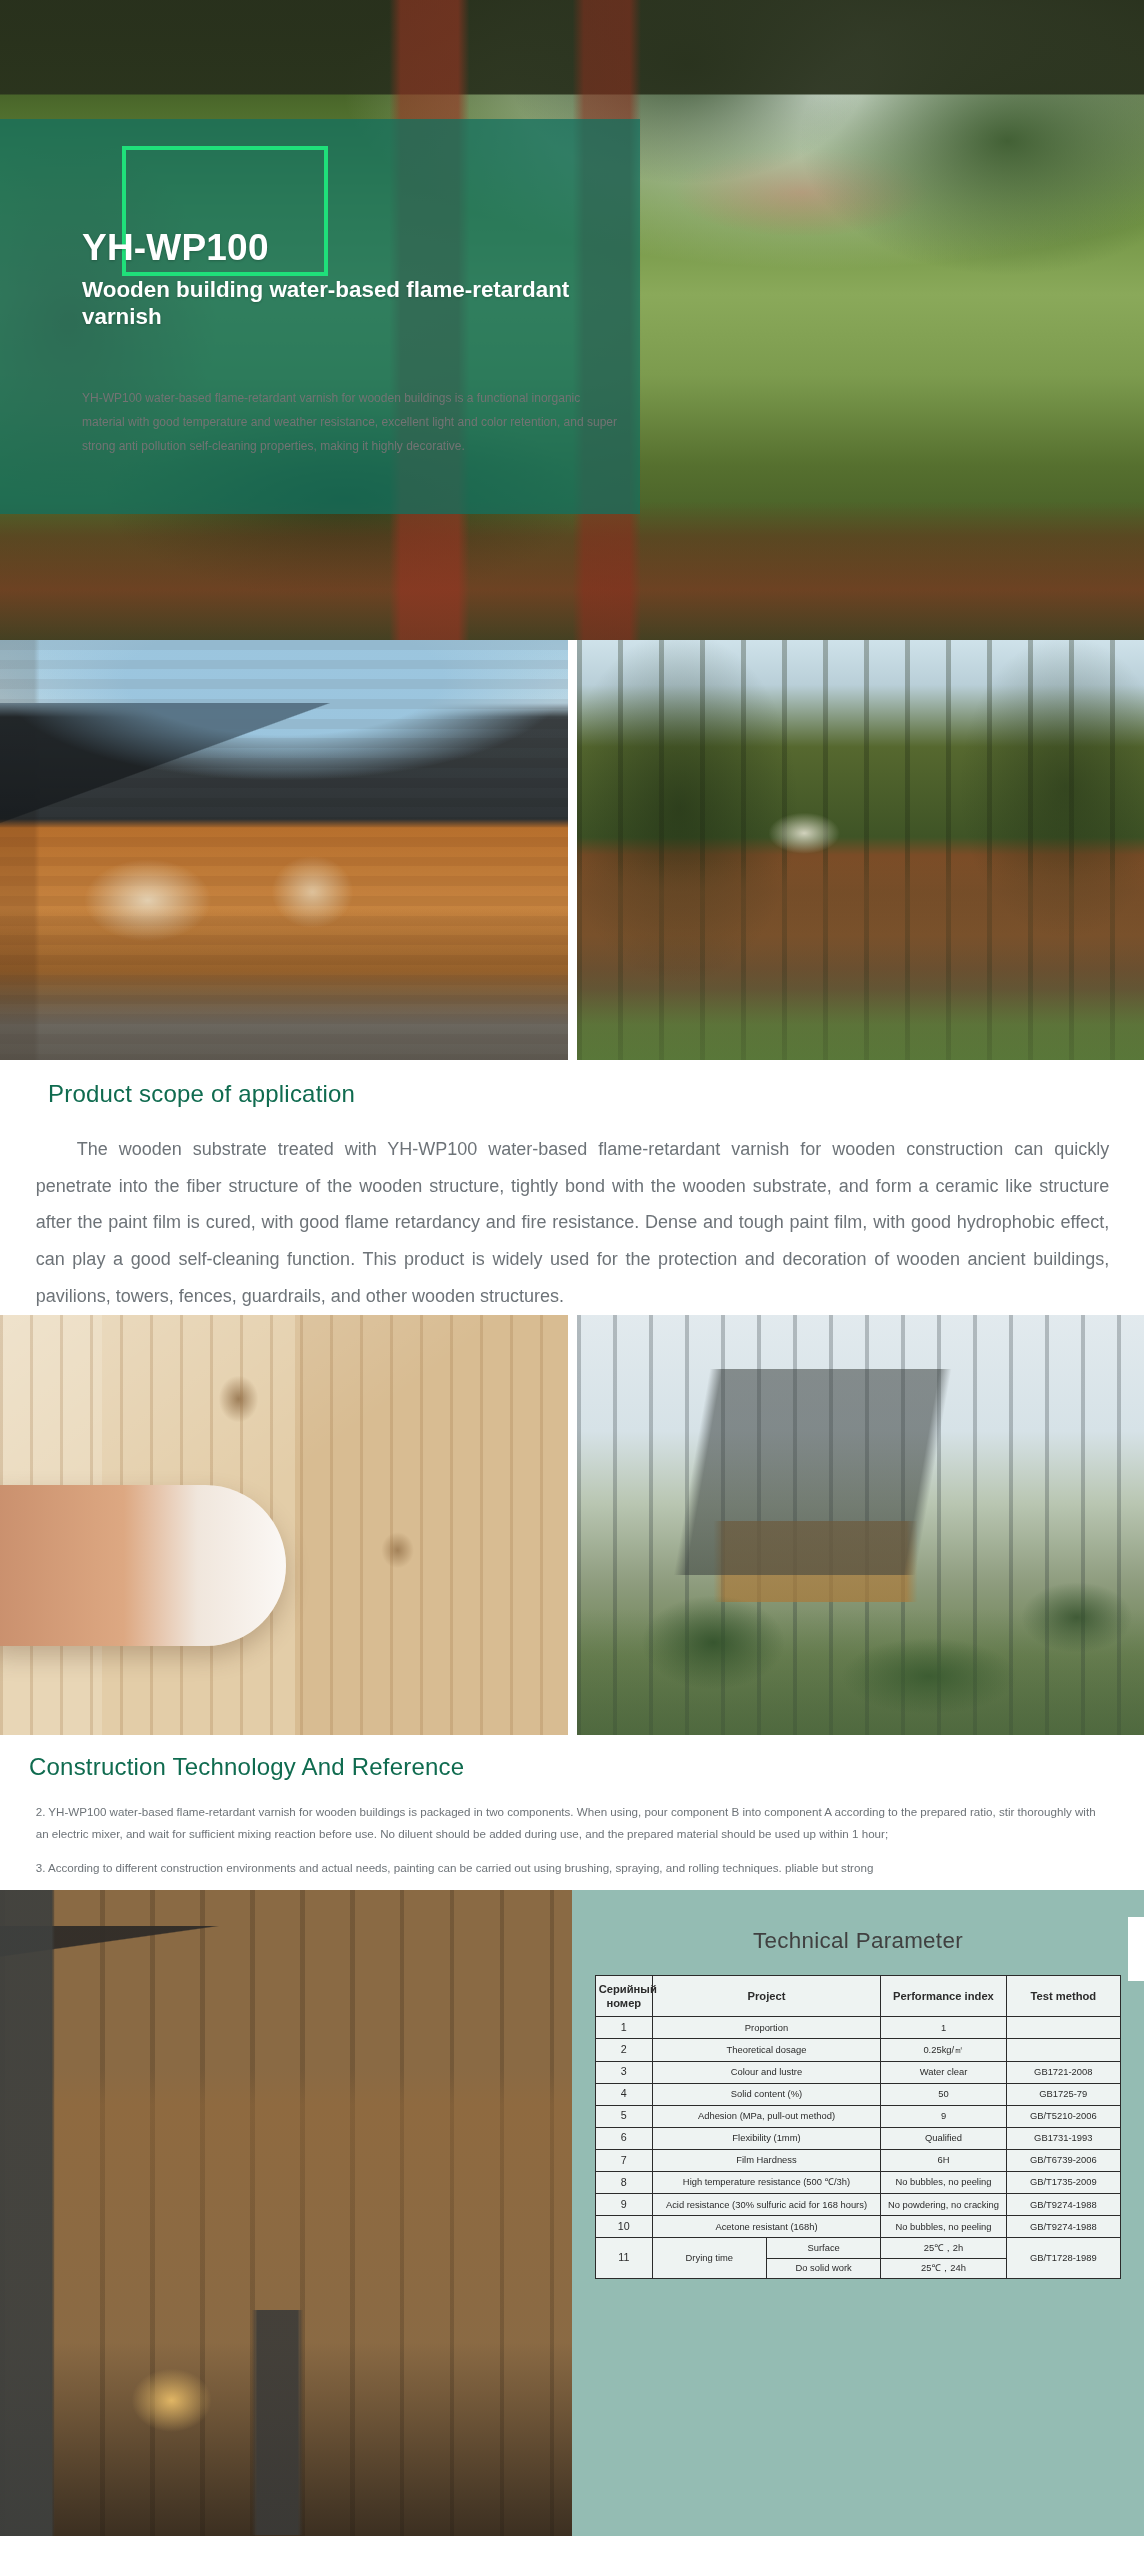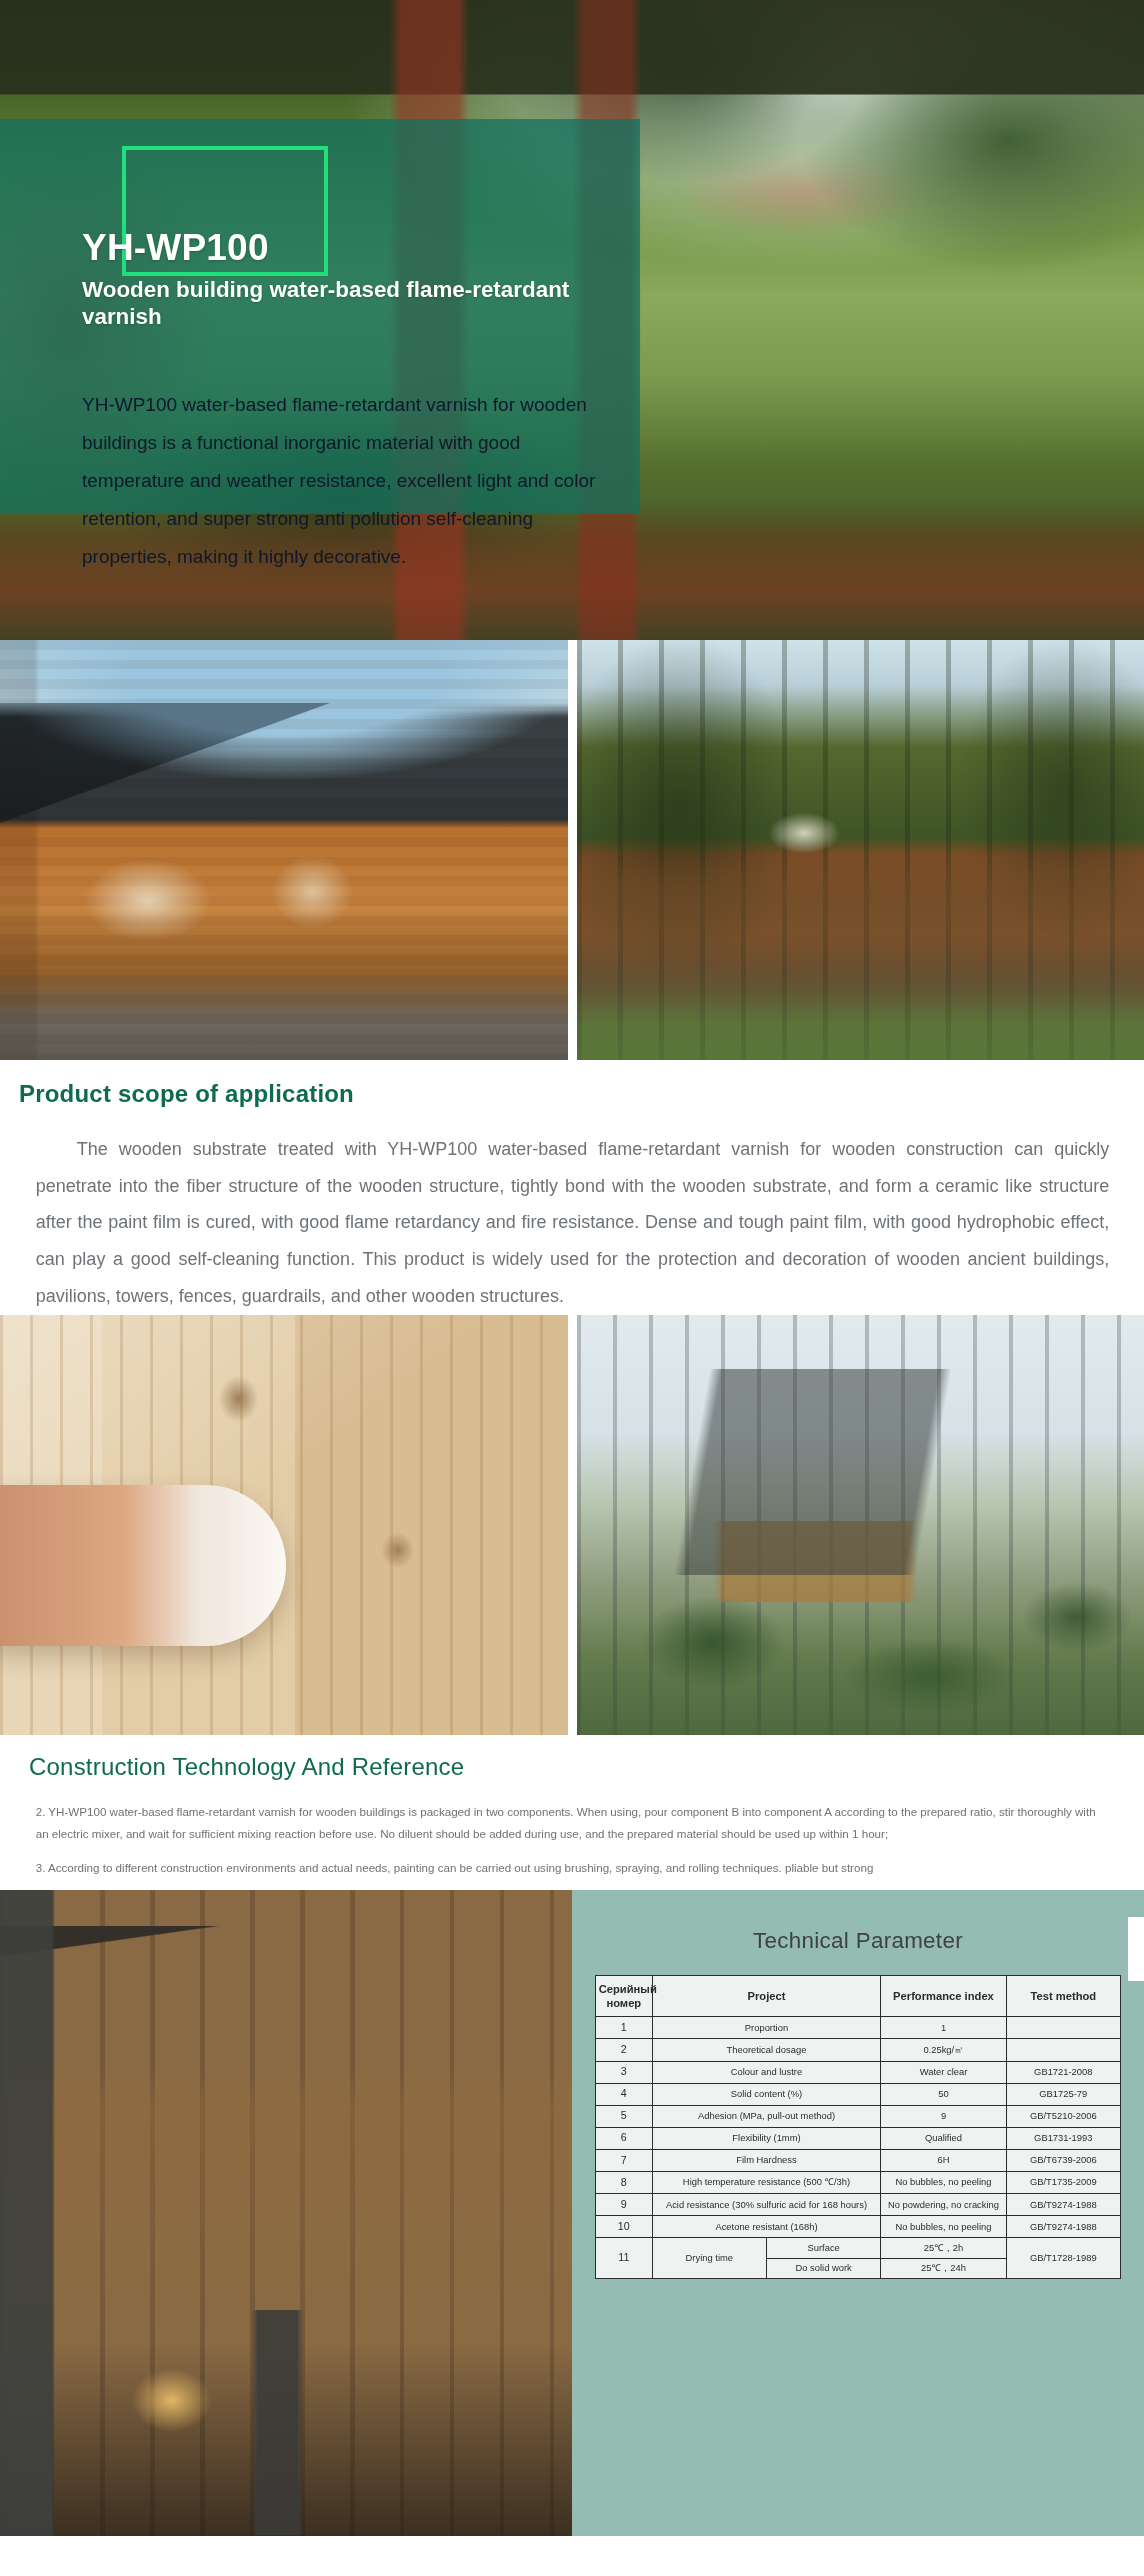--- a/index.html
+++ b/index.html
@@ -93,23 +93,23 @@
     margin-top: 8px;
     font-size: 22.4px;
     font-weight: 700;
     line-height: 1.22;
     text-shadow: 0 0.9px 2.7px rgba(0,0,0,.22);
   }
   .hero-desc {
     position: absolute;
     left: 82px; top: 386px;
     width: 537px;
-    font-size: 19px;
+    font-size: 12px;
     line-height: 2.0;
-    color: #0f172a;
+    color: #737373;
   }
 
   
   .gallery {
     position: relative;
     width: 1145px;
     display: flex;
     gap: 9px;
   }
   .gallery .cell { position: relative; overflow: hidden; }
@@ -195,21 +195,21 @@
   .body-text {
     color: #6d7378;
     font-size: 18px;
     line-height: 2.05;
     text-align: justify;
   }
   .body-text.indented { text-indent: 41px; }
   .steps p { color:#6d7378; font-size: 11.6px; line-height: 1.95; margin-bottom: 10.7px; }
 
   .scope-block { padding-top: 19.7px; }
-  .scope-title { margin-left: 3px; font-weight: bold; }
+  .scope-title { margin-left: 32px; }
   .scope-para  { margin: 23px 19.7px 0 19.7px; }
 
   .ctr-block { padding-top: 18px; }
   .ctr-title { margin-left: 13px; }
   .ctr-steps { margin: 19.7px 19.7px 0 19.7px; }
 
   
   .bottom {
     position: relative;
     width: 1145px;

